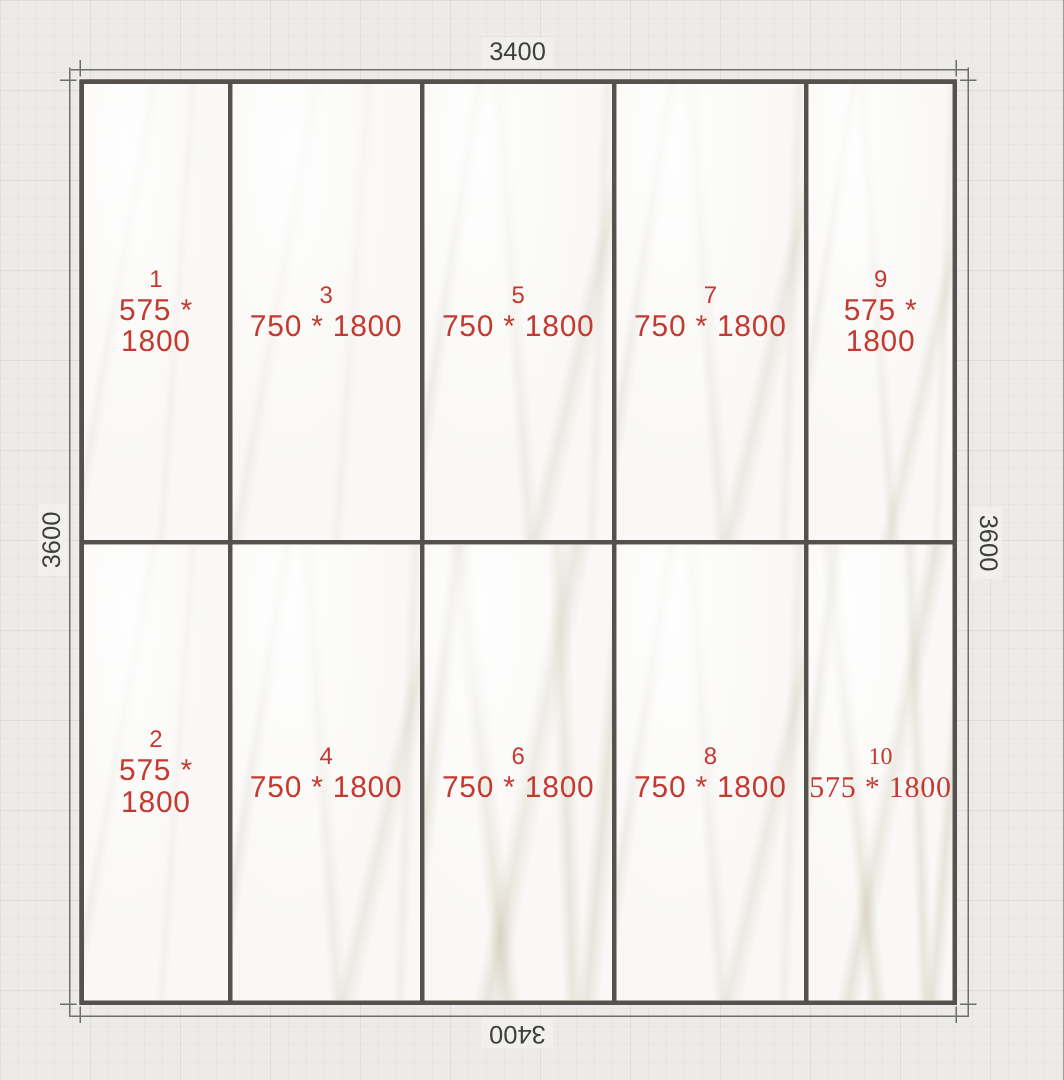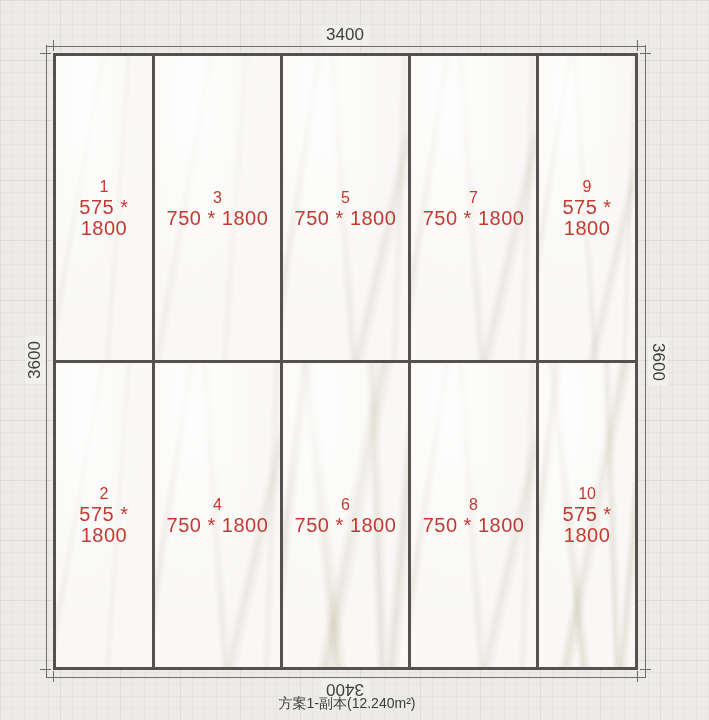--- a/index.html
+++ b/index.html
@@ -159,21 +159,21 @@
       </div>
     </div>
 
     <div class="tile veins-medium" style="grid-area: 2 / 4;">
       <div class="tile-label">
         <div class="tile-number">8</div>
         <div class="tile-size">750 * 1800</div>
       </div>
     </div>
 
-    <div class="tile veins-heavy" style="grid-area: 2 / 5;">
+    <div class="tile veins-heavy" style="grid-area: 2 / 5; font-family: Liberation Serif, serif;">
       <div class="tile-label">
         <div class="tile-number">10</div>
         <div class="tile-size">575 * 1800</div>
       </div>
     </div>
   </div>
 
   <div class="dim-line h" style="left:47px; top:46px; width:599px;"></div>
   <div class="dim-tick v" style="left:53px; top:40px;"></div>
   <div class="dim-tick v" style="left:637px; top:40px;"></div>
@@ -187,15 +187,14 @@
   <div class="dim-line v" style="left:46px; top:45px; height:633px;"></div>
   <div class="dim-tick h" style="left:40px; top:53px;"></div>
   <div class="dim-tick h" style="left:40px; top:669px;"></div>
   <div class="dim-label rot-left" style="left:35px; top:360px;">3600</div>
 
   <div class="dim-line v" style="left:645px; top:45px; height:633px;"></div>
   <div class="dim-tick h" style="left:640px; top:53px;"></div>
   <div class="dim-tick h" style="left:640px; top:669px;"></div>
   <div class="dim-label rot-right" style="left:658px; top:362px;">3600</div>
 
-  <div class="scheme-caption">方案1-副本(12.240m²)</div>
 
 </div>
 
 </body></html>

